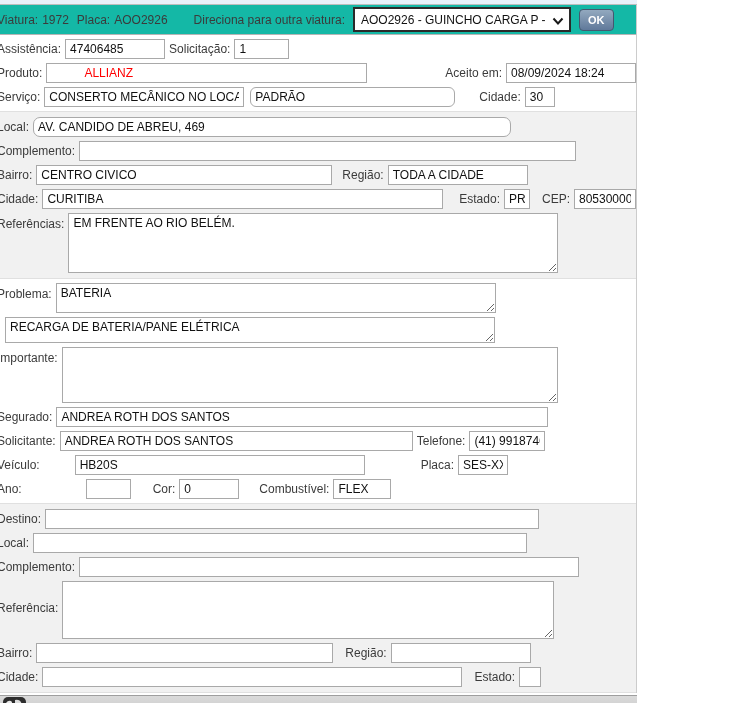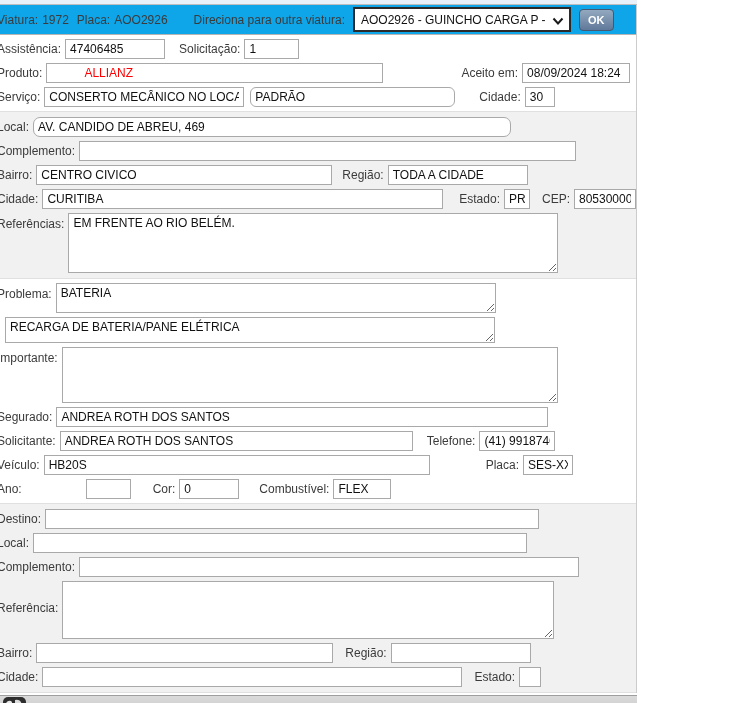--- a/index.html
+++ b/index.html
@@ -1,20 +1,20 @@
 <!DOCTYPE html>
 <html><head>
 <meta charset="utf-8">
 <style>
   * { box-sizing: border-box; margin: 0; padding: 0; }
   html, body { width: 744px; height: 703px; overflow: hidden; background: #ffffff; }
   body { font-family: "Liberation Sans", sans-serif; font-size: 12px; color: #222; }
 
   .top-strip { width: 637px; height: 5px; background: #e8f1fa; border-bottom: 1px solid #bdbdbd; }
-  .panel { width: 637px; border-right: 1px solid #cccccc; background: #0ea5e9; }
+  .panel { width: 637px; border-right: 1px solid #cccccc; background: #14b8a6; }
 
   .toolbar { display: flex; align-items: center; height: 30px; border-bottom: 1px solid #b5b5b5; margin-left: -3px; padding-right: 4px; }
   .lbl { color: #3b3b3b; white-space: nowrap; margin-right: 4px; }
   .val { color: #3b3b3b; white-space: nowrap; }
 
   .select-wrap { position: relative; width: 218px; height: 25px; border: 2px solid #2a2a2a; background: #fff;
                  display: flex; align-items: center; padding: 0 22px 0 6px; overflow: hidden; cursor: default; }
   .select-text { white-space: nowrap; overflow: hidden; color: #111; }
   .select-arrow { position: absolute; right: 5px; top: 6px; }
 
@@ -35,21 +35,21 @@
 
   .sec-gray { background: #f1f1f1; border-top: 1px solid #e0e0e0; border-bottom: 1px solid #e0e0e0; padding: 3px 0; }
   .sec-white { background: #ffffff; padding: 2px 0; }
 
   .footer { width: 637px; height: 26px; margin-top: 2px; background: linear-gradient(#dadada, #c3c3c3);
             border-top: 1px solid #9e9e9e; display: flex; align-items: center; padding: 0 6px 0 3px; }
   .footer-title { font-weight: bold; font-size: 13px; color: #333; margin-left: 6px; }
   .footer-link { margin-left: auto; color: #0000d4; text-decoration: underline; font-size: 12px; cursor: pointer; }
 
   .ml4{margin-left:4px}.ml6{margin-left:6px}.ml8{margin-left:8px}.ml10{margin-left:10px}.ml12{margin-left:12px}
-  .ml14{margin-left:14px}.ml16{margin-left:16px}.ml20{margin-left:20px}.ml22{margin-left:22px}.ml24{margin-left:24px}
+  .ml14{margin-left:4px}.ml16{margin-left:16px}.ml20{margin-left:20px}.ml22{margin-left:22px}.ml24{margin-left:24px}
   .ml26{margin-left:26px}.ml56{margin-left:56px}.ml60{margin-left:60px}.ml62{margin-left:78px}
 </style>
 </head>
 <body>
 
 <div class="top-strip"></div>
 
 <div class="panel">
 
   <div class="toolbar">
@@ -75,21 +75,21 @@
       <div class="row">
         <span class="lbl">Assistência:</span>
         <input type="text" style="width: 100px;" value="47406485">
         <span class="lbl ml14">Solicitação:</span>
         <input type="text" style="width: 55px;" value="1">
       </div>
       <div class="row">
         <span class="lbl">Produto:</span>
         <input type="text" class="red-text" style="width: 337px;" value="ALLIANZ">
         <span class="lbl ml62">Aceito em:</span>
-        <input type="text" style="width: 108px;" value="08/09/2024 18:24">
+        <input type="text" style="width: 130px;" value="08/09/2024 18:24">
       </div>
       <div class="row">
         <span class="lbl">Serviço:</span>
         <input type="text" style="width: 200px;" value="CONSERTO MECÂNICO NO LOCAL">
         <input type="text" class="ml6" style="width: 205px; border-radius: 6px;" value="PADRÃO">
         <span class="lbl ml24">Cidade:</span>
         <input type="text" style="width: 30px;" value="30">
       </div>
     </div>
 
@@ -140,21 +140,21 @@
         <input type="text" style="width: 492px;" value="ANDREA ROTH DOS SANTOS">
       </div>
       <div class="row">
         <span class="lbl">Solicitante:</span>
         <input type="text" style="width: 353px;" value="ANDREA ROTH DOS SANTOS">
         <span class="lbl ml14">Telefone:</span>
         <input type="text" style="width: 76px;" value="(41) 991874665">
       </div>
       <div class="row">
         <span class="lbl">Veículo:</span>
-        <input type="text" style="width: 386px;" value="HB20S">
+        <input type="text" style="width: 290px; margin-left: 31px;" value="HB20S">
         <span class="lbl ml56">Placa:</span>
         <input type="text" style="width: 50px;" value="SES-XXXX">
       </div>
       <div class="row">
         <span class="lbl">Ano:</span>
         <input type="text" class="ml60" style="width: 45px;">
         <span class="lbl ml22">Cor:</span>
         <input type="text" style="width: 60px;" value="0">
         <span class="lbl ml20">Combustível:</span>
         <input type="text" style="width: 58px;" value="FLEX">

